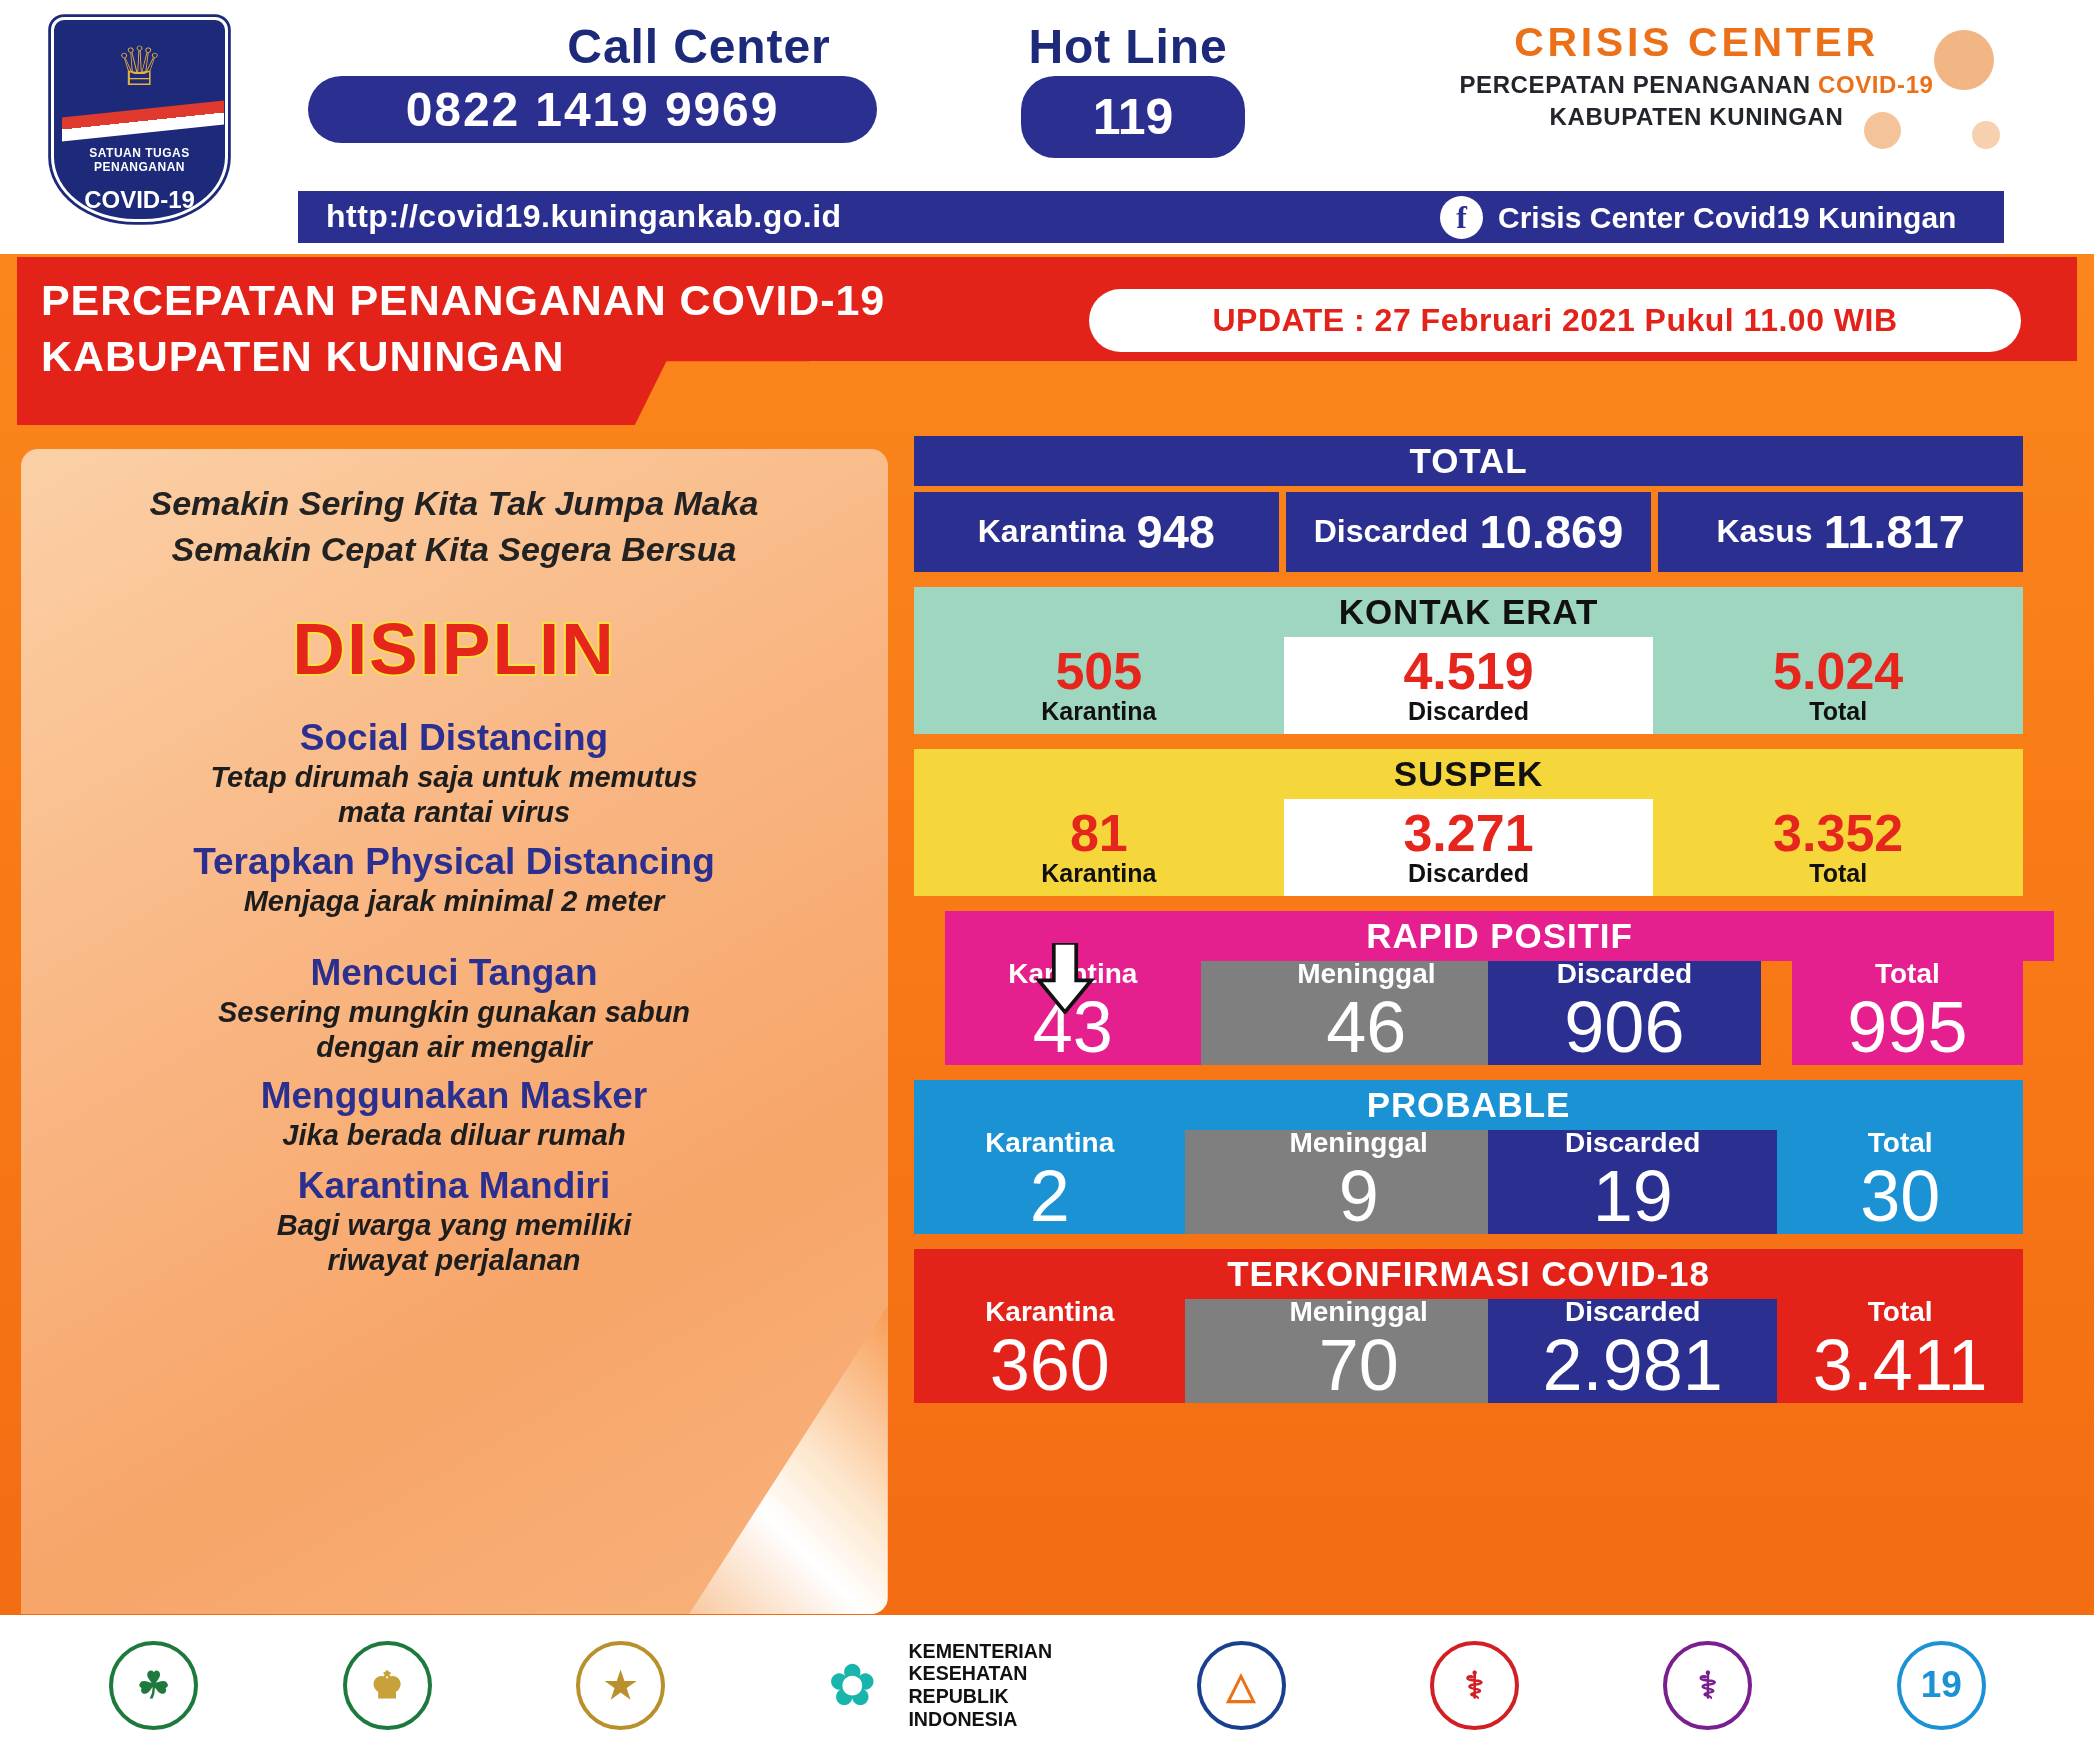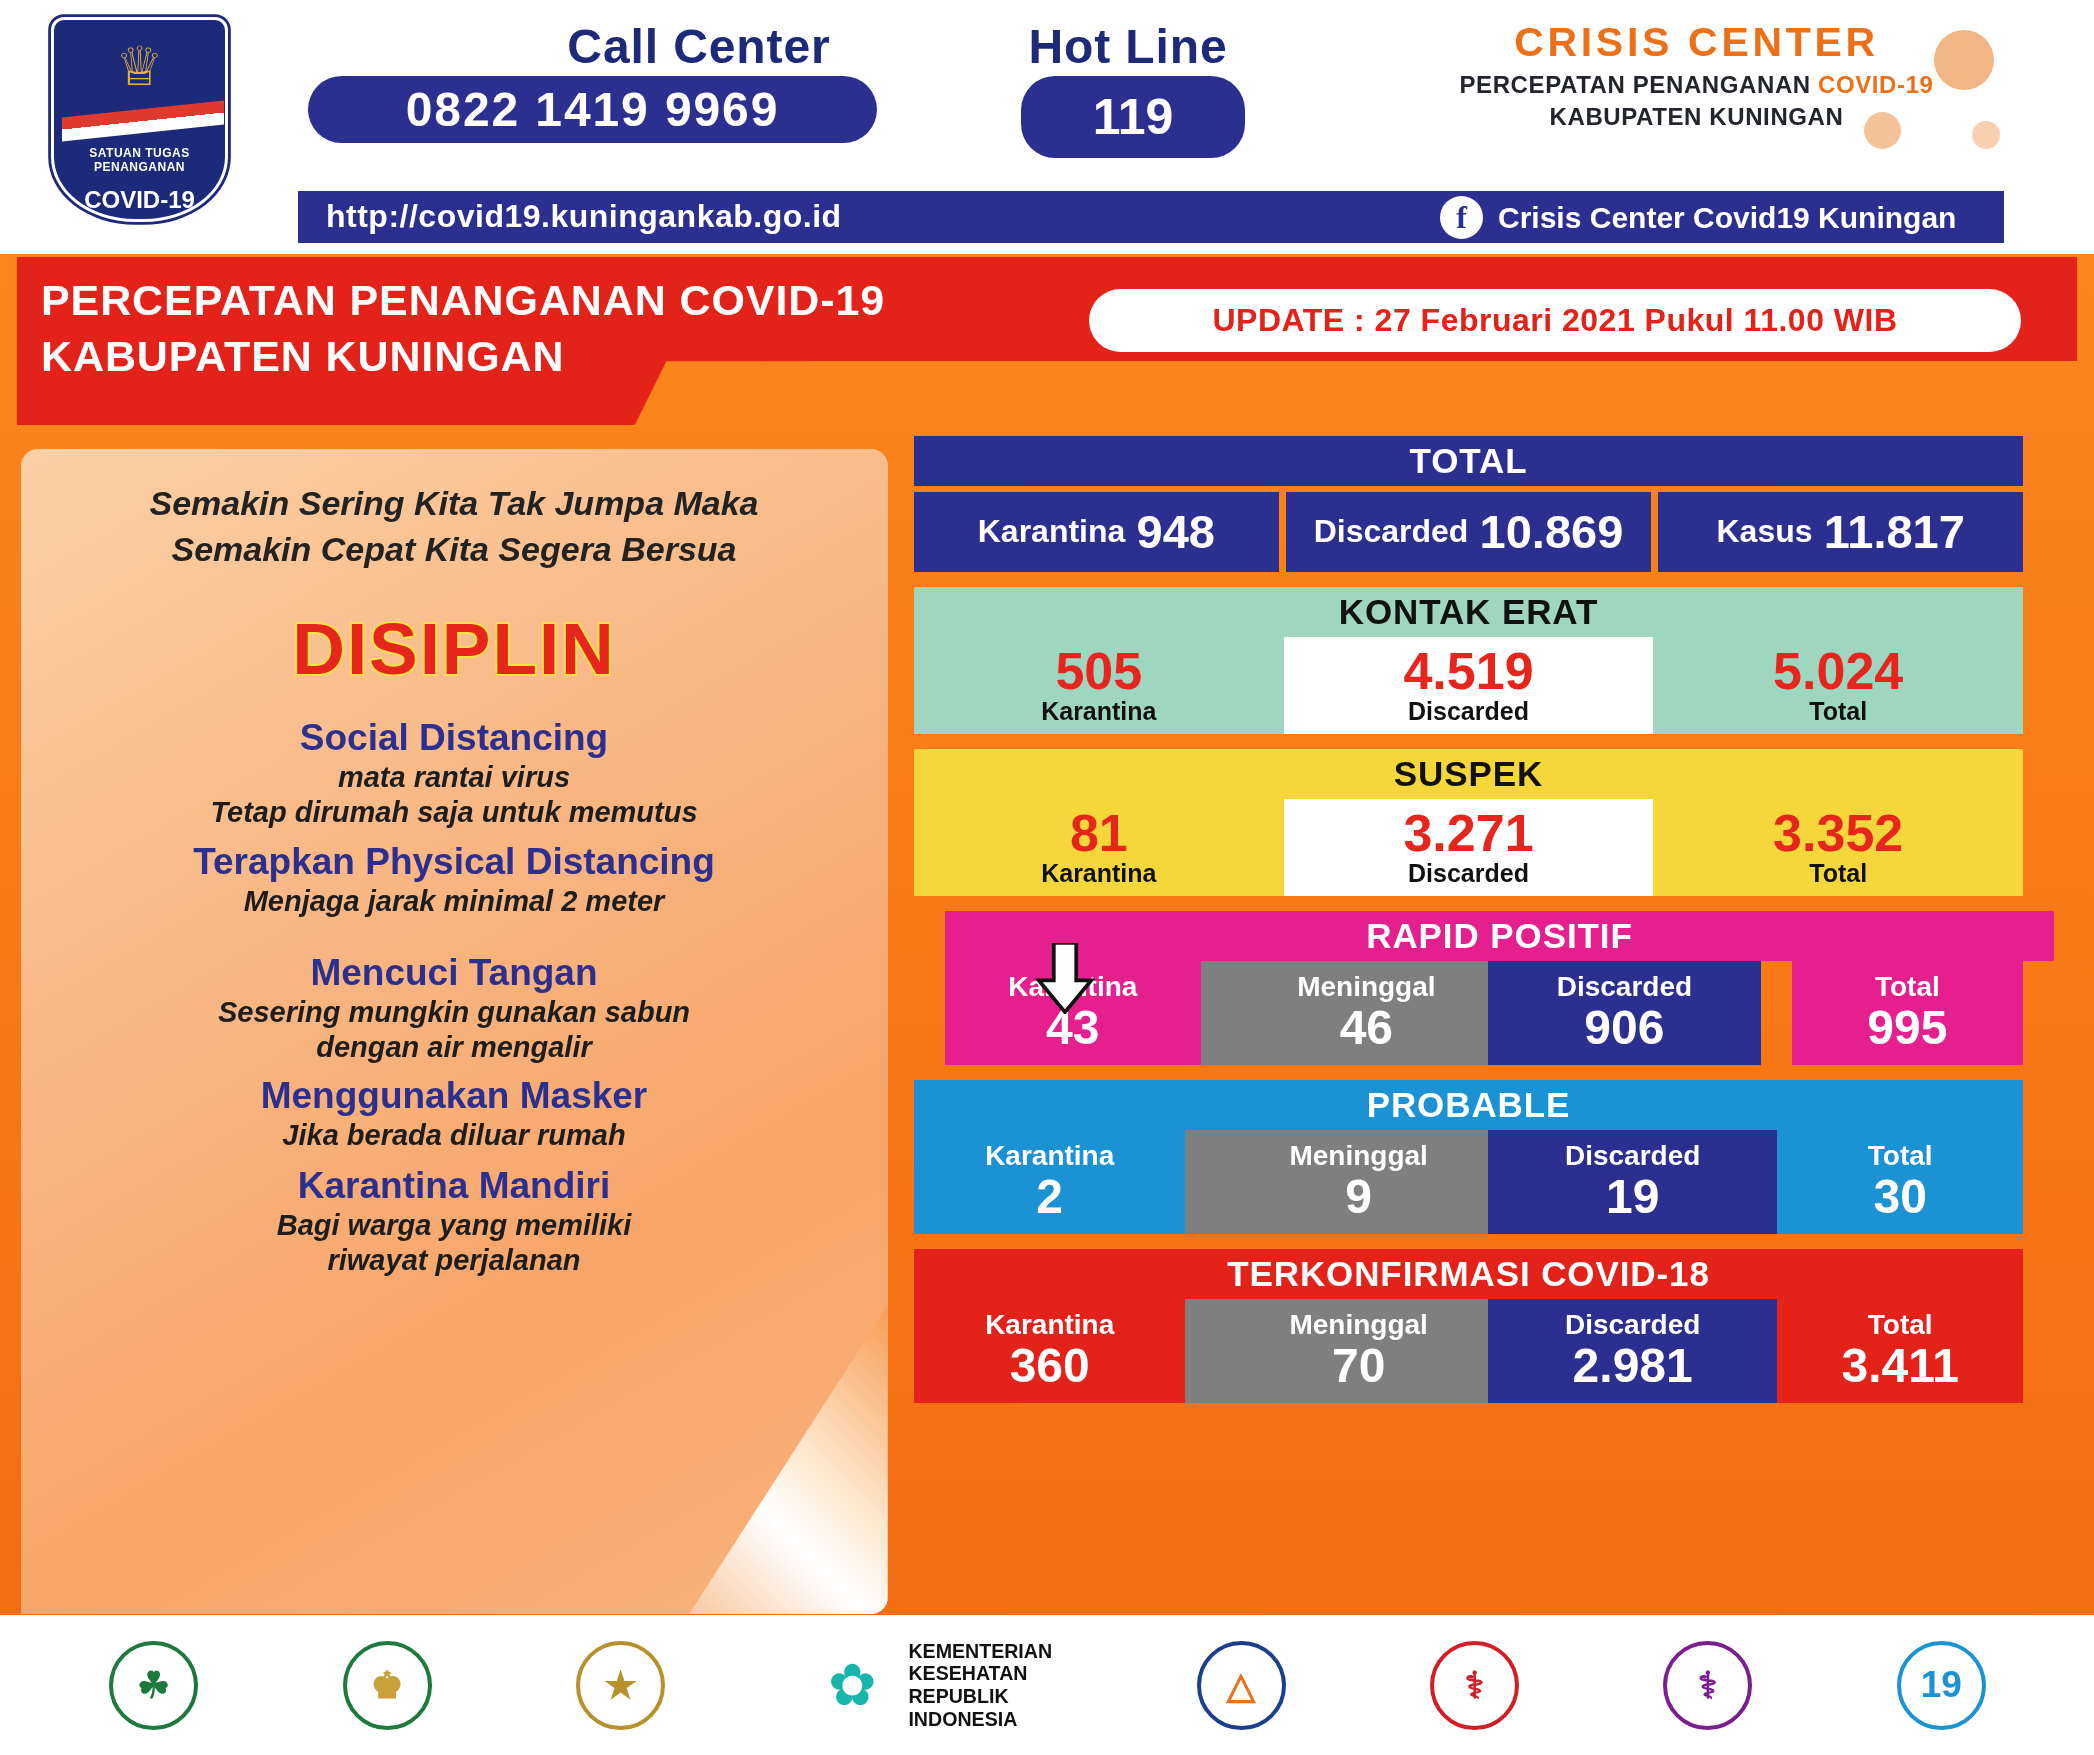--- a/index.html
+++ b/index.html
@@ -221,21 +221,21 @@
 
   
   .grp { margin-bottom: 15px; }
   .grp .head { height: 50px; line-height: 50px; }
   .g4 { display: flex; width: 1109px; height: 104px; }
   .g4 .c {
     display: flex; flex-direction: column; align-items: center; justify-content: center;
     color: #ffffff;
   }
   .g4 .c .l { font-size: 28px; font-weight: bold; line-height: 1.1; }
-  .g4 .c .v { font-size: 48px; font-weight: bold; line-height: 1.05; }
+  .g4 .c .v { font-size: 72px; font-weight: normal; line-height: 1.05; }
   .c-w1 { flex: 1.05; } .c-w2 { flex: 1.0; } .c-w3 { flex: 1.12; } .c-w4 { flex: 0.95; }
   .pink { background: #e51f8e; margin-left: 31px; }
   .gray { background: #7f7f7f; padding-left: 44px; }
   .navy { background: #2b2f8f; }
   .blue { background: #1a92d4; }
   .red  { background: #e32219; }
 
   .arrow {
     position: absolute; left: 1035px; top: 943px; width: 60px; height: 71px;
     z-index: 5;
@@ -319,22 +319,22 @@
 
   <div class="left-panel">
     <div class="lp-quote">
       <span>Semakin Sering Kita Tak Jumpa Maka</span><br>
       <span>Semakin Cepat Kita Segera Bersua</span>
     </div>
     <div class="disiplin">DISIPLIN</div>
 
     <div class="lp-item i1">
       <div class="lp-h">Social Distancing</div>
+      <div class="lp-p">Tetap dirumah saja untuk memutus</div>
       <div class="lp-p">mata rantai virus</div>
-      <div class="lp-p">Tetap dirumah saja untuk memutus</div>
     </div>
 
     <div class="lp-item i2">
       <div class="lp-h">Terapkan Physical Distancing</div>
       <div class="lp-p">Menjaga jarak minimal 2 meter</div>
     </div>
 
     <div class="lp-item i3">
       <div class="lp-h">Mencuci Tangan</div>
       <div class="lp-p">Sesering mungkin gunakan sabun</div>

